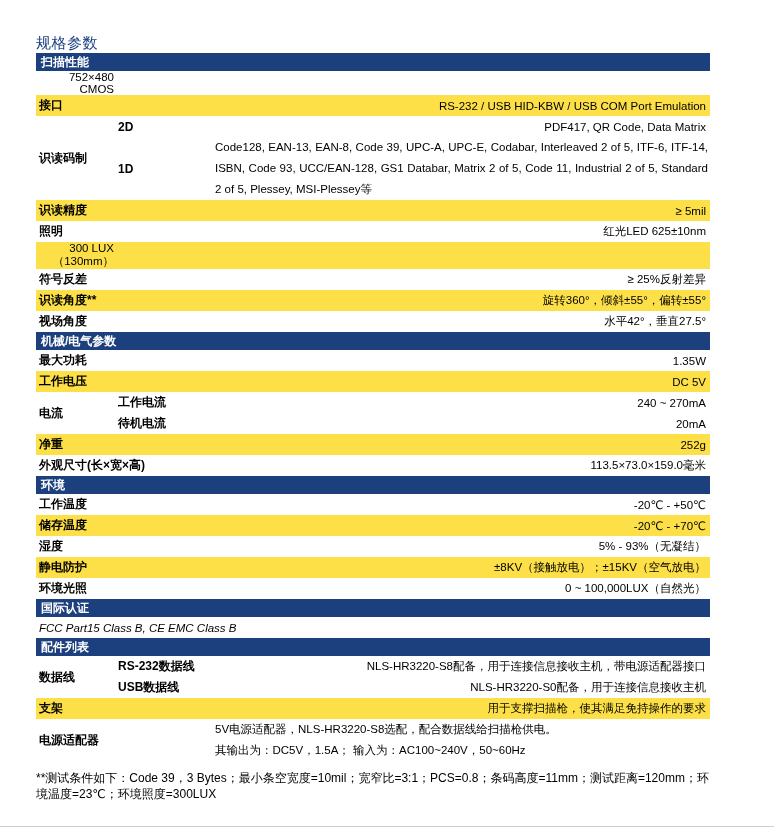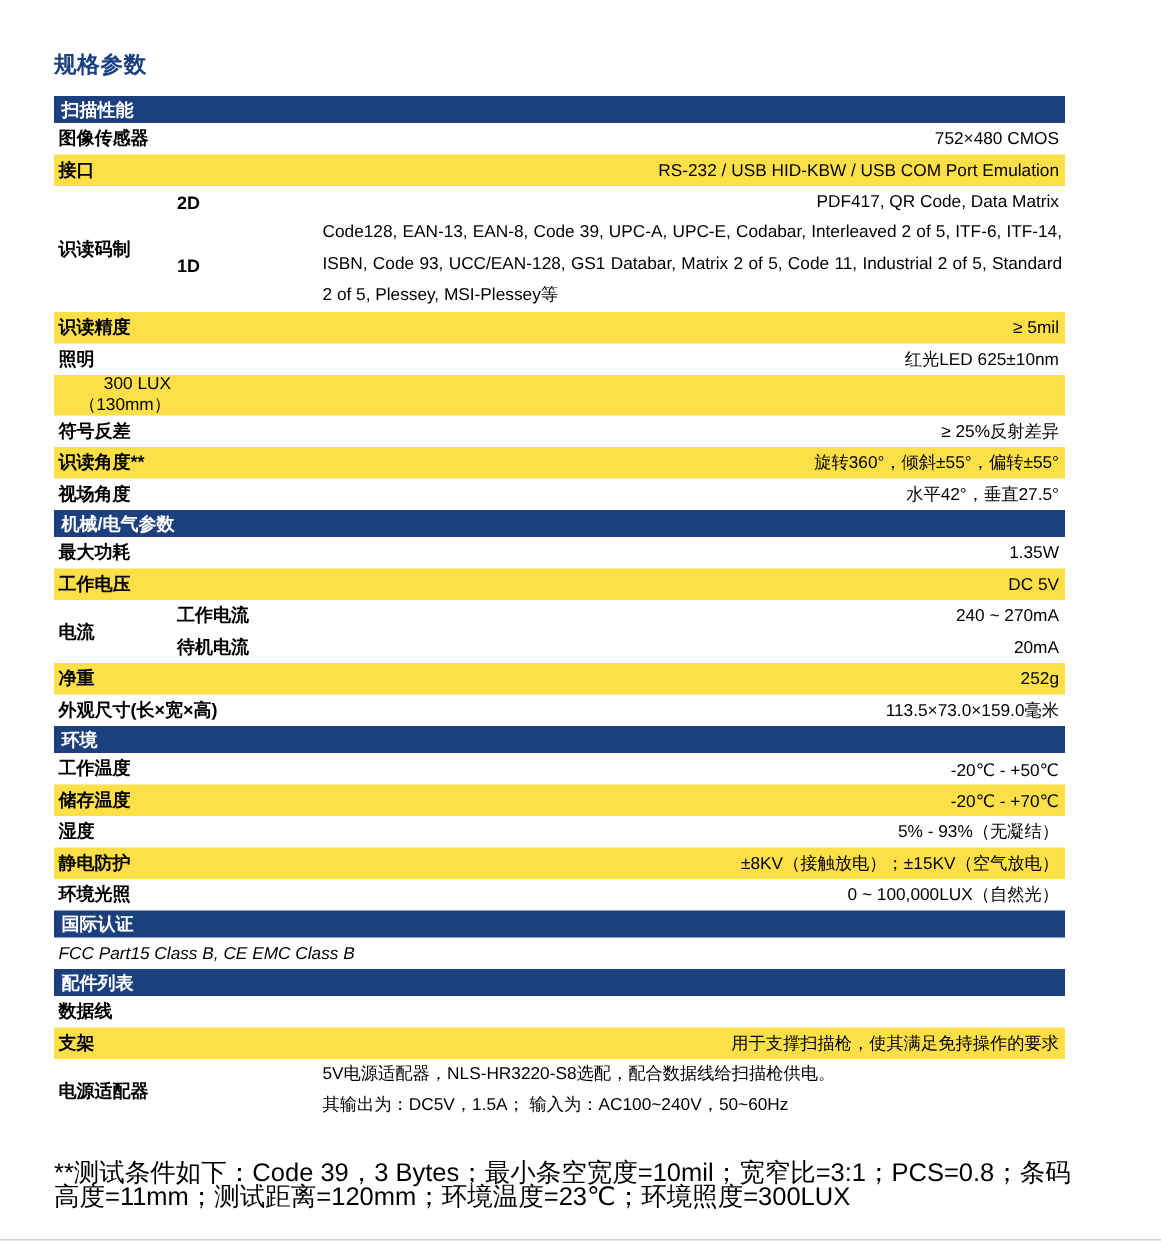--- a/index.html
+++ b/index.html
@@ -6,22 +6,22 @@
   html,body { background:#ffffff; }
   body {
     width:774px; height:828px; position:relative;
     font-family:"Liberation Sans","DejaVu Sans",sans-serif;
     color:#000;
   }
   .page { position:absolute; inset:0; background:#fff; overflow:hidden; }
   .content { position:absolute; left:36px; top:34px; width:674px; }
 
   .doc-title {
-    font-size:15px; font-weight:bold; color:#1b4080;
-    margin-bottom:11px; letter-spacing:0.5px;
+    font-size:15px; font-weight:normal; color:#1b4080;
+    letter-spacing:0.5px;
   }
 
   .section-bar {
     background:#1c3f7d; color:#ffffff; font-weight:bold;
     font-size:12px; height:18px; line-height:18px; padding-left:5px;
   }
 
   .row {
     display:grid; grid-template-columns:82px 97px 1fr;
     min-height:21px; align-items:center; font-size:11.5px;
@@ -38,39 +38,38 @@
   .subcol { flex:1; display:flex; flex-direction:column; }
   .subrow { display:grid; grid-template-columns:97px 1fr; min-height:21px; align-items:center; }
   .sublbl { font-weight:bold; font-size:12px; display:flex; align-items:center; align-self:stretch; }
   .wrapval { line-height:21px; text-align:justify; padding-right:2px; }
   .linesval { display:flex; flex-direction:column; justify-content:center; }
   .linesval > div { line-height:21px; }
 
   .fullrow { font-size:11.5px; min-height:21px; display:flex; align-items:center; padding-left:3px;font-style:italic; }
 
   .footnote {
-    margin-top:26px; width:684px; font-size:17px; line-height:16px; color:#000;
+    margin-top:9px; width:684px; font-size:12px; line-height:16px; color:#000;
   }
 
   .bottom-line {
     position:absolute; left:0; right:0; bottom:1px; height:1px; background:#cfcfcf;
   }
 </style>
 </head>
 <body>
 
 <div class="page">
   <div class="content">
 
     <div class="doc-title">规格参数</div>
 
     <div class="section-bar">扫描性能</div>
 
     <div class="row">
-      <div class="lbl">图像传感器</div>
       <div class="val">752×480 CMOS</div>
     </div>
     <div class="row alt">
       <div class="lbl">接口</div>
       <div class="val">RS-232 / USB HID-KBW / USB COM Port Emulation</div>
     </div>
 
     <div class="multirow">
       <div class="mlabel">识读码制</div>
       <div class="subcol">
@@ -166,20 +165,30 @@
       <div class="val">0 ~ 100,000LUX（自然光）</div>
     </div>
 
     <div class="section-bar">国际认证</div>
     <div class="fullrow">FCC Part15 Class B, CE EMC Class B</div>
 
     <div class="section-bar">配件列表</div>
 
     <div class="multirow">
       <div class="mlabel">数据线</div>
+      <div class="subcol">
+        <div class="subrow">
+          <div class="sublbl">RS-232数据线</div>
+          <div class="val">NLS-HR3220-S8配备，用于连接信息接收主机，带电源适配器接口</div>
+        </div>
+        <div class="subrow">
+          <div class="sublbl">USB数据线</div>
+          <div class="val">NLS-HR3220-S0配备，用于连接信息接收主机</div>
+        </div>
+      </div>
     </div>
 
     <div class="row alt">
       <div class="lbl">支架</div>
       <div class="val">用于支撑扫描枪，使其满足免持操作的要求</div>
     </div>
 
     <div class="multirow">
       <div class="mlabel" style="width:179px; flex:0 0 179px;">电源适配器</div>
       <div class="linesval">

